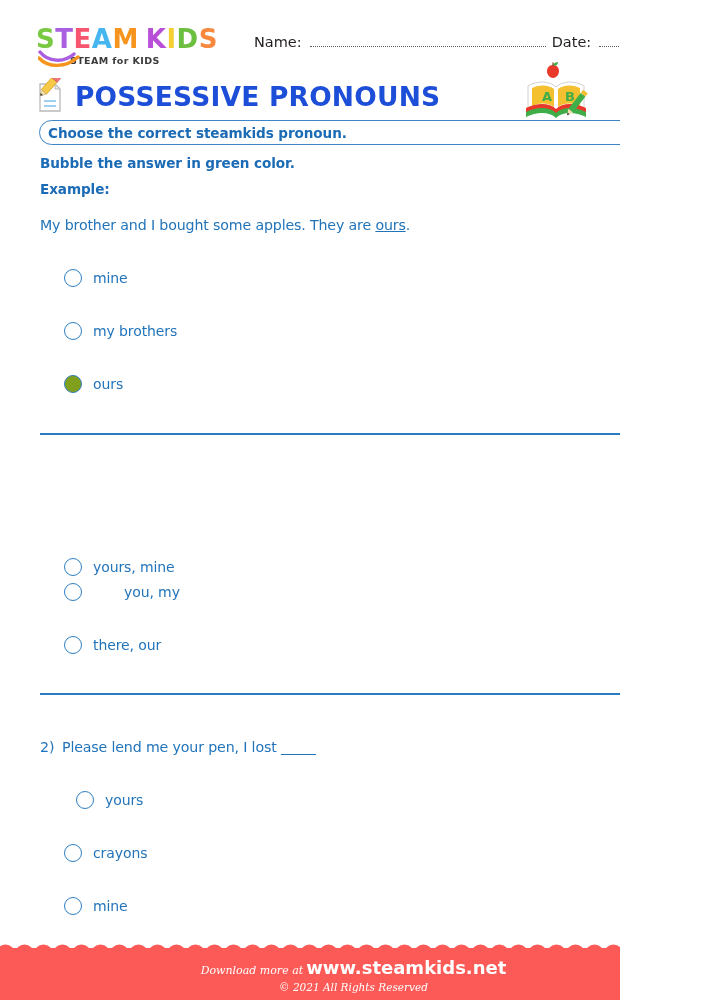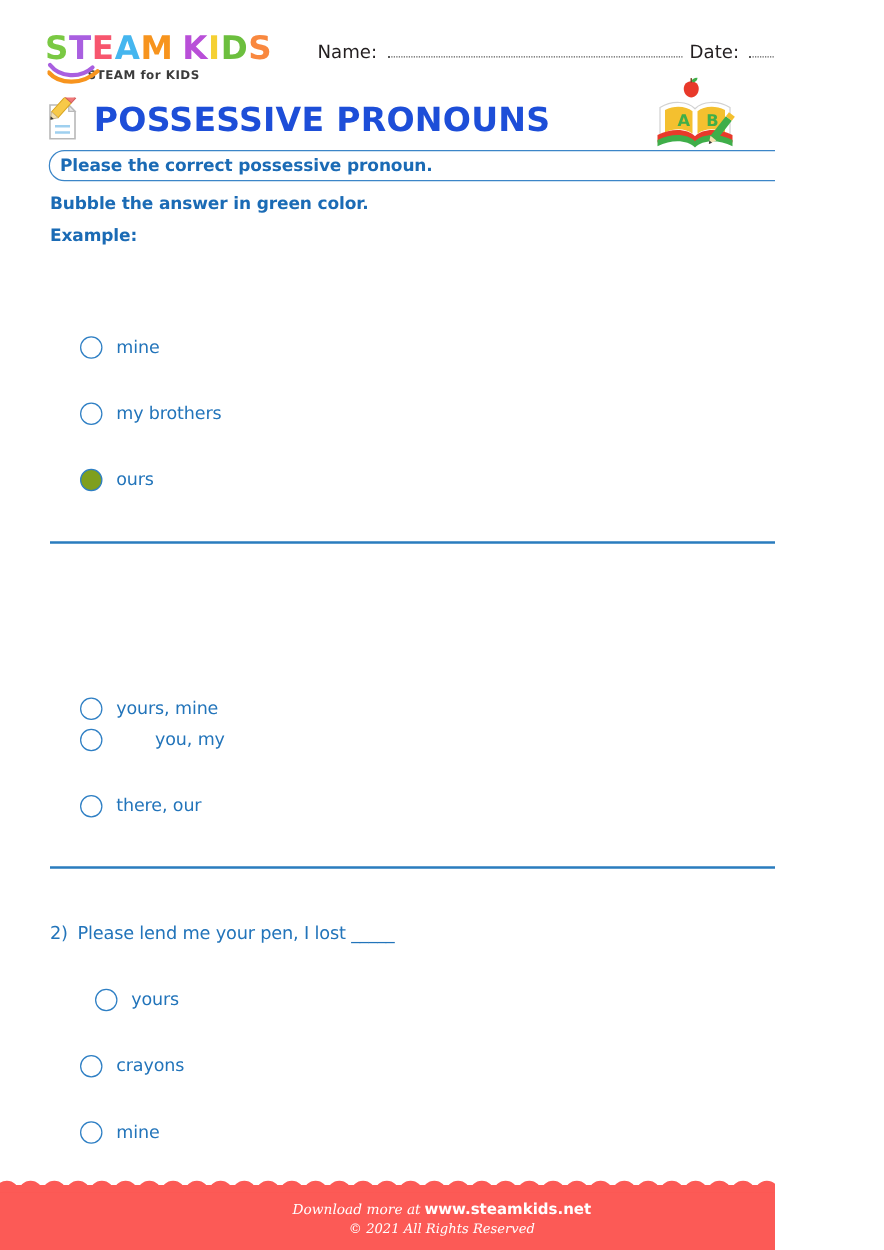--- a/index.html
+++ b/index.html
@@ -240,21 +240,21 @@
     gap: 3px;
   }
   .footer-line1 {
     font-size: 11px;
     color: #ffffff;
     font-family: "DejaVu Serif", serif;
     font-style: italic;
   }
   .footer-line1 .site {
     font-weight: bold;
-    font-size: 12px;
+    font-size: 18px;
     font-style: normal;
     font-family: "DejaVu Sans", sans-serif;
     margin-left: 3px;
   }
   .footer-line2 {
     font-size: 10.5px;
     color: #ffffff;
     font-family: "DejaVu Serif", serif;
     font-style: italic;
   }
@@ -317,26 +317,29 @@
 
     <g transform="rotate(38 54 46)">
       <rect x="50" y="30" width="6" height="20" fill="#3fae49"></rect>
       <rect x="50" y="26" width="6" height="4" fill="#f4c02f"></rect>
       <path d="M50 50 l3 6 l3 -6 z" fill="#f3dfae"></path>
       <path d="M51.6 53.5 l1.4 2.5 l1.4 -2.5 z" fill="#3a3a3a"></path>
     </g>
   </svg>
 
   <div class="instruction-box">
-    <span class="instruction-text">Please the correct possessive pronoun.</span>
+    <span class="instruction-text">Choose the correct steamkids pronoun.</span>
   </div>
 
   <div class="sub-instruction line1">Bubble the answer in green color.</div>
   <div class="sub-instruction line2">Example:</div>
 
+  <div class="sentence" style="top:217px;">
+    <span>My brother and I bought some apples. They are </span><u>ours</u><span>.</span>
+  </div>
 
   <div class="option" style="top:269px;">
     <span class="bubble"></span>
     <span class="option-label">mine</span>
   </div>
   <div class="option" style="top:322px;">
     <span class="bubble"></span>
     <span class="option-label">my brothers</span>
   </div>
   <div class="option" style="top:375px;">

